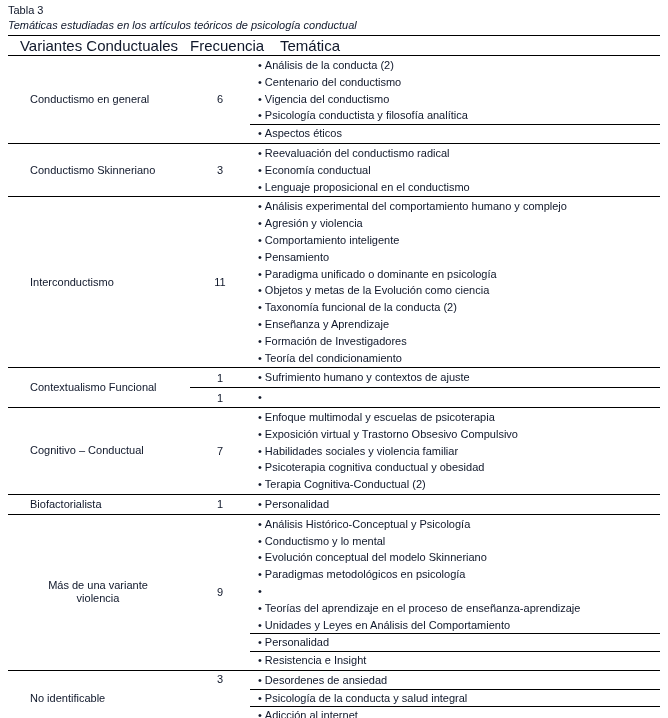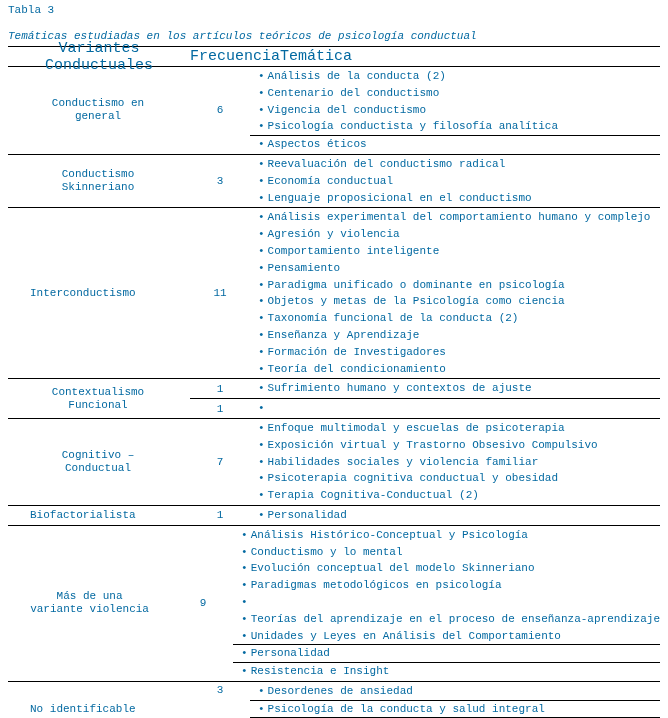--- a/index.html
+++ b/index.html
@@ -1,22 +1,22 @@
 <!DOCTYPE html>
 <html><head>
 <meta charset="utf-8">
 <style>
   html,body { margin:0; padding:0; background:#fff; }
   .page {
     width:668px; height:718px; box-sizing:border-box;
-    padding:3px 8px 0 8px; background:#fff; color:#0369a1;
-    font-family:Liberation Mono, monospace; overflow:hidden;
+    padding:3px 8px 0 8px; background:#fff; color:#0f172a;
+    font-family:Liberation Sans, sans-serif; overflow:hidden;
   }
   .title { font-size:11px; line-height:14px; margin:0; }
-  .subtitle { font-size:11px; line-height:14px; font-style:italic; margin:12px 0 3px 0; }
+  .subtitle { font-size:11px; line-height:14px; font-style:italic; margin:1px 0 3px 0; }
 
   .ttable { border-top:1.5px solid #000; border-bottom:1.8px solid #000; }
 
   .thead { display:flex; align-items:center; height:19px; border-bottom:1.5px solid #000; }
   .th { font-size:15px; }
   .th1 { width:182px; text-align:center; }
   .th2 { width:60px; text-align:center; }
   .th3 { flex:1; text-align:left; padding-left:30px; }
 
   .trow { display:flex; align-items:stretch; border-bottom:1.5px solid #000; }
@@ -140,21 +140,21 @@
               <div class="item">
                 <span class="bullet">•</span>
                 <span class="item-text">Pensamiento</span>
               </div>
               <div class="item">
                 <span class="bullet">•</span>
                 <span class="item-text">Paradigma unificado o dominante en psicología</span>
               </div>
               <div class="item">
                 <span class="bullet">•</span>
-                <span class="item-text">Objetos y metas de la Psicología como ciencia</span>
+                <span class="item-text">Objetos y metas de la Evolución como ciencia</span>
               </div>
               <div class="item">
                 <span class="bullet">•</span>
                 <span class="item-text">Taxonomía funcional de la conducta (2)</span>
               </div>
               <div class="item">
                 <span class="bullet">•</span>
                 <span class="item-text">Enseñanza y Aprendizaje</span>
               </div>
               <div class="item">

